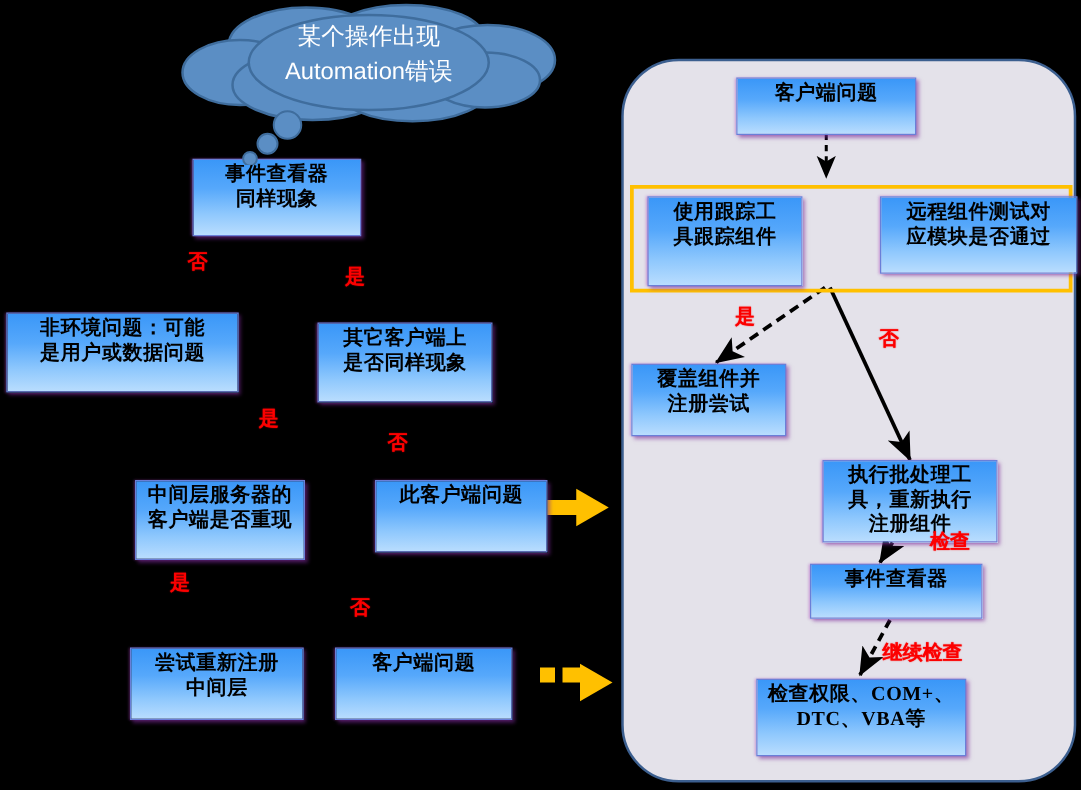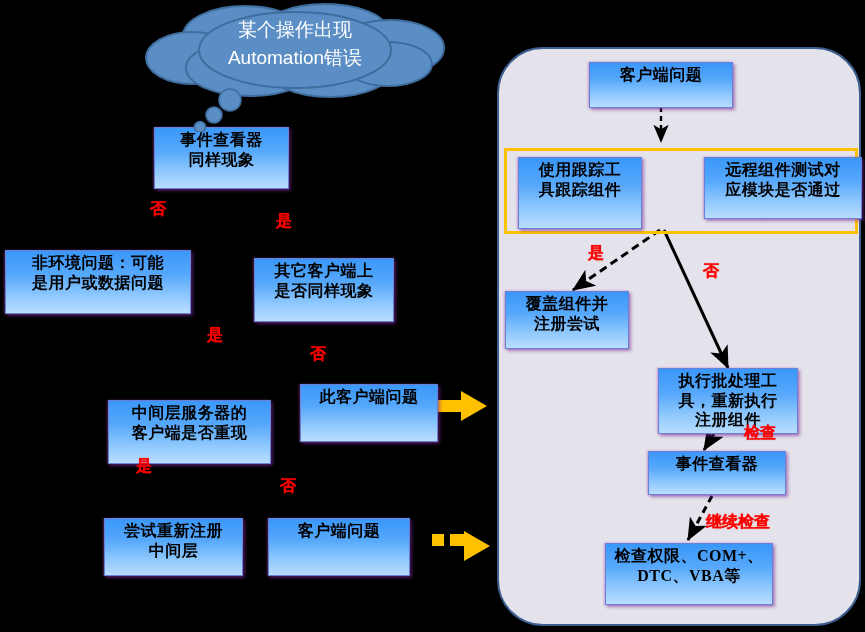--- a/index.html
+++ b/index.html
@@ -163,21 +163,21 @@
     </span>
   </div>
 
   <div class="box" style="left:210px;top:258px;width:140px;height:64px;margin-left:44px;">
     <span>
       <span>其它客户端上</span>
       <span>是否同样现象</span>
     </span>
   </div>
 
-  <div class="box" style="left:108px;top:400px;width:163px;height:64px;">
+  <div class="box" style="left:108px;top:384px;width:136px;height:64px;">
     <span>
       <span>中间层服务器的</span>
       <span>客户端是否重现</span>
     </span>
   </div>
 
   <div class="box" style="left:300px;top:384px;width:138px;height:58px;">
     <span>
       <span>此客户端问题</span>
     </span>

